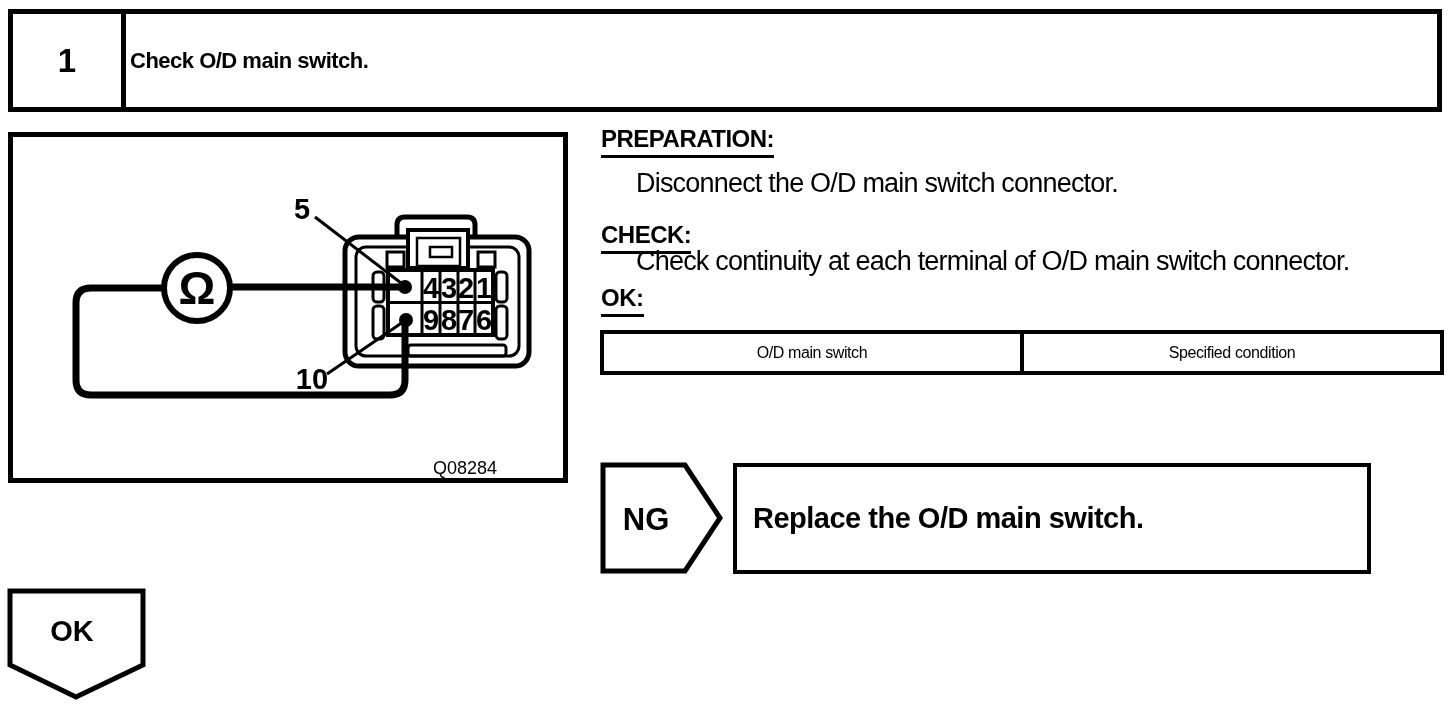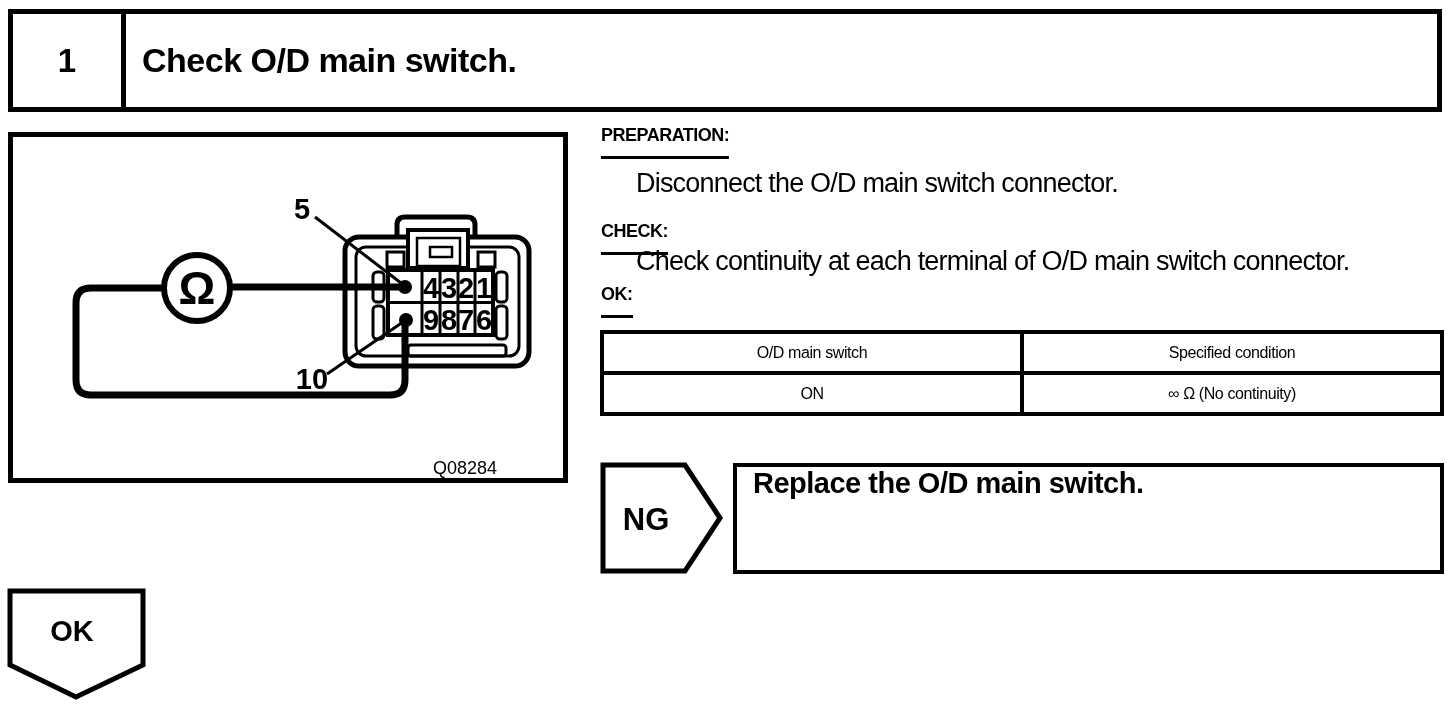--- a/index.html
+++ b/index.html
@@ -13,35 +13,35 @@
   #step-header{
     left:8px;top:9px;width:1434px;height:103px;
     border:5px solid #000;box-sizing:border-box;display:flex;background:#fff;
   }
   .step-number-cell{
     width:108px;border-right:5px solid #000;display:flex;
     align-items:center;justify-content:center;
     font-weight:bold;font-size:33px;
   }
   .step-title-cell{
-    flex:1;display:flex;align-items:center;padding-left:16px;
-    font-weight:bold;font-size:34px;letter-spacing:-0.5px;
+    flex:1;display:flex;align-items:center;padding-left:4px;
+    font-weight:bold;font-size:22px;letter-spacing:-0.5px;
   }
 
   
   #diagram-box{
     left:8px;top:132px;width:560px;height:351px;
     border:5px solid #000;box-sizing:border-box;background:#fff;
   }
 
   
   .heading{
-    position:absolute;left:601px;font-weight:bold;font-size:18px;
+    position:absolute;left:601px;font-weight:bold;font-size:24px;
     letter-spacing:-0.5px;line-height:1.05;white-space:nowrap;
-    border-bottom:3px solid #000;padding-bottom:11px;
+    border-bottom:3px solid #000;padding-bottom:4px;
   }
   .body-text{
     position:absolute;left:636px;font-size:27px;letter-spacing:-0.8px;
     white-space:nowrap;line-height:1.05;
   }
   #prep-heading{top:126px;}
   #prep-text{top:169px;}
   #check-heading{top:222px;}
   #check-text{top:247px;}
   #ok-heading{top:285px;text-align:center;}
@@ -52,23 +52,23 @@
     border-collapse:collapse;table-layout:fixed;background:#fff;
   }
   #result-table th,#result-table td{
     border:4px solid #000;height:37px;text-align:center;vertical-align:middle;
     font-size:16px;font-weight:normal;letter-spacing:-0.4px;padding:0;
   }
 
   
   #ng-arrow{left:599px;top:459px;}
   #ng-action-box{
-    left:733px;top:463px;width:711px;height:111px;
+    left:733px;top:463px;width:638px;height:111px;
     border:4px solid #000;box-sizing:border-box;background:#fff;
-    display:flex;align-items:flex-start;padding-left:16px;
+    display:flex;align-items:center;padding-left:16px;
     font-weight:bold;font-size:29px;letter-spacing:-0.5px;white-space:nowrap;
   }
 
   
   #ok-arrow{left:6px;top:587px;}
 
   svg text{font-family:"Liberation Sans",sans-serif;}
 </style>
 </head>
 <body>
@@ -147,24 +147,20 @@
 <div id="check-heading" class="heading">CHECK:</div>
 <div id="check-text" class="body-text">Check continuity at each terminal of O/D main switch connector.</div>
 <div id="ok-heading" class="heading">OK:</div>
 
 <table id="result-table">
   <tbody>
       <tr>
     <th>O/D main switch</th>
     <th>Specified condition</th>
   </tr>
-  <tr>
-    <td>ON</td>
-    <td>∞ Ω (No continuity)</td>
-  </tr>
 </tbody>
   </table>
 
 <svg id="ng-arrow" class="abs" width="128" height="118" viewBox="0 0 128 118">
   <polygon points="4,6 86,6 121,59 86,112 4,112" fill="#fff" stroke="#000" stroke-width="5"></polygon>
   <text x="47" y="71" text-anchor="middle" font-size="31" font-weight="bold">NG</text>
 </svg>
 <div id="ng-action-box" class="abs">
   <span>Replace the O/D main switch.</span>
 </div>

